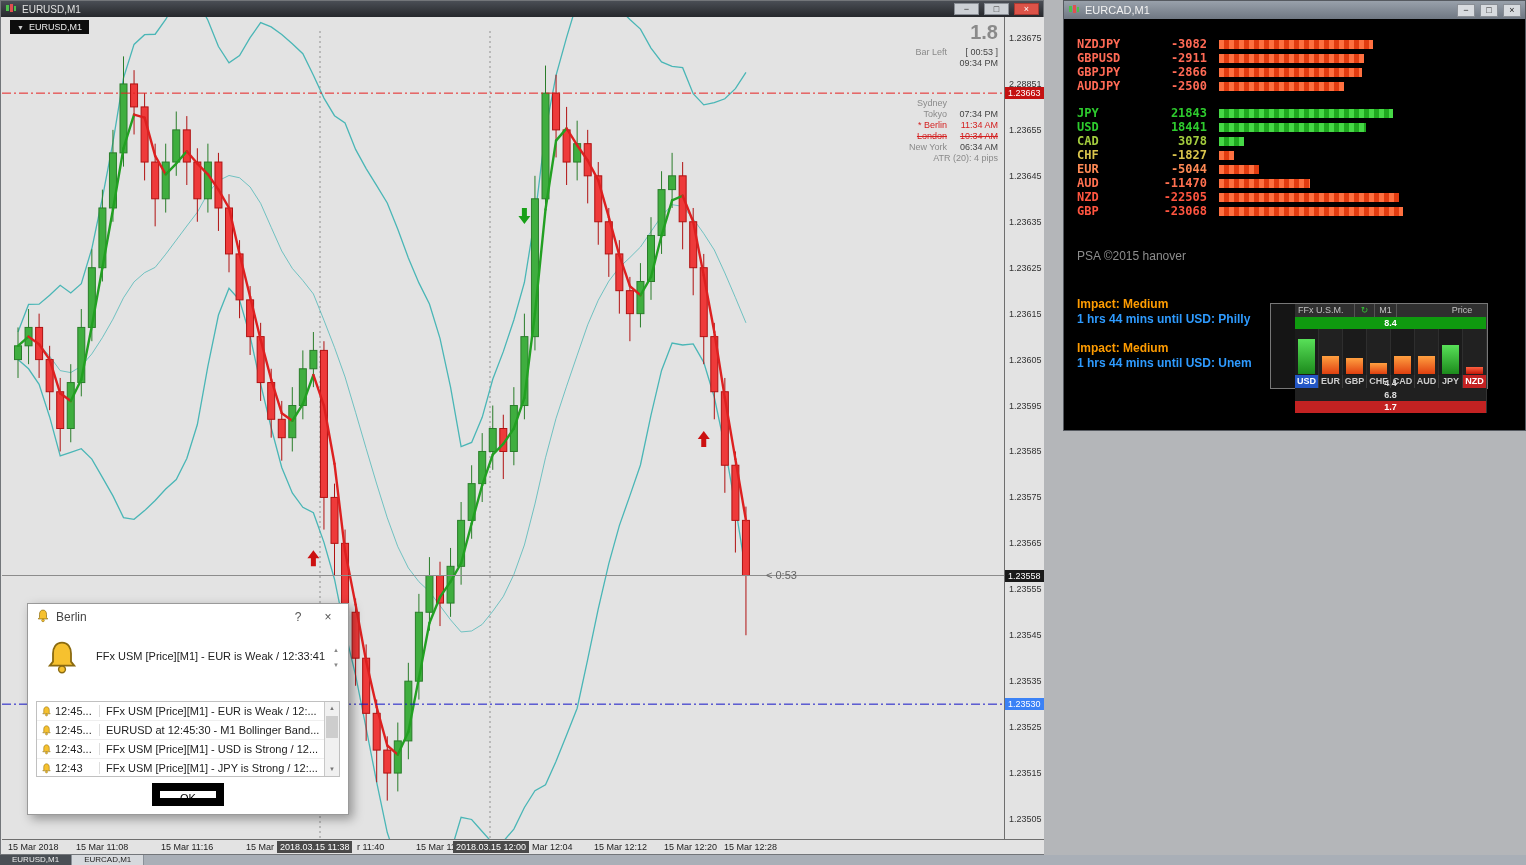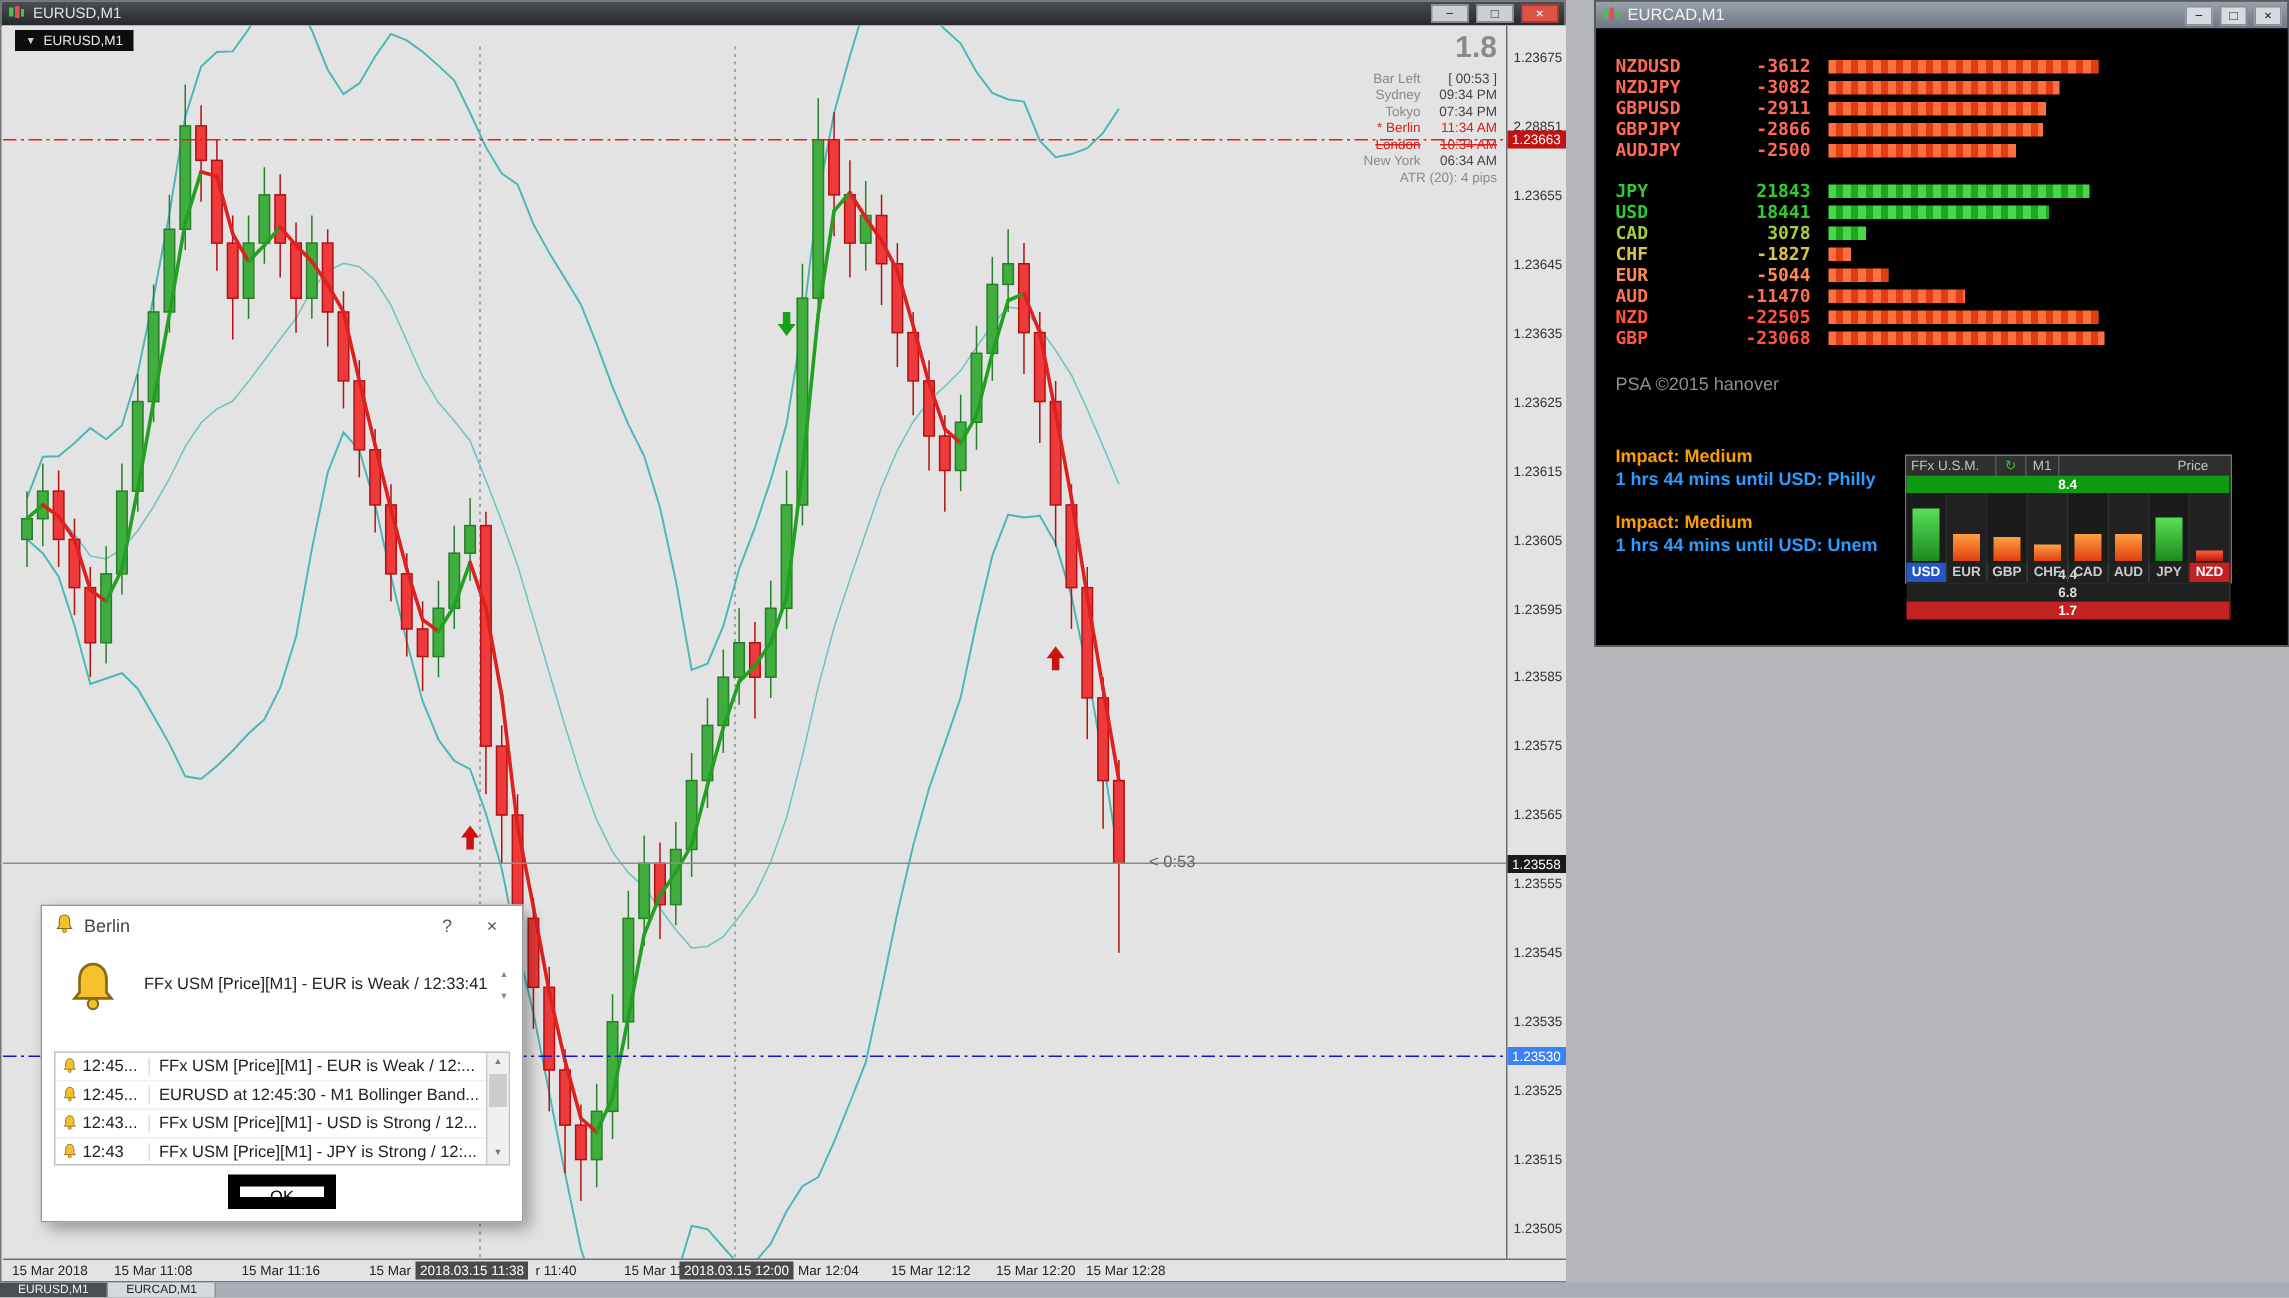--- a/index.html
+++ b/index.html
@@ -47,21 +47,21 @@
   .srow .val{width:58px;text-align:right;margin-right:12px;}
   .sbar{height:9px;}
   .bar-red{background:repeating-linear-gradient(90deg,#ff7040 0,#ff7040 5px,#e23c10 5px,#e23c10 10px);}
   .bar-green{background:repeating-linear-gradient(90deg,#46d846 0,#46d846 5px,#1fa81f 5px,#1fa81f 10px);}
   #psa{position:absolute;left:13px;top:230px;color:#8d8d8d;font-size:12px;font-family:"Liberation Sans",sans-serif;}
   #news{position:absolute;left:13px;top:278px;width:192px;font-family:"Liberation Sans",sans-serif;}
   .news-group{margin-bottom:14px;}
   .news-impact{color:#ff9c00;font-size:12px;font-weight:bold;line-height:15px;}
   .news-detail{color:#2e9bff;font-size:12px;font-weight:bold;line-height:15px;white-space:nowrap;overflow:hidden;}
   #usm{position:absolute;left:206px;top:284px;width:218px;height:86px;border:1px solid #777;background:#151515;
-       font-family:"Liberation Sans",sans-serif;}
+       font-family:"Liberation Sans",sans-serif;padding-left:24px;}
   .usm-h{display:flex;height:13px;background:#2f2f2f;color:#c2c2c2;font-size:9px;line-height:13px;}
   .usm-h span{border-right:1px solid #555;text-align:center;}
   .usm-h .t{width:60px;text-align:left;padding-left:3px;}
   .usm-h .r{width:20px;color:#35c135;}
   .usm-h .tf{width:22px;}
   .usm-h .sp{flex:1;border-right:none;}
   .usm-h .pr{width:50px;border-right:none;}
   .usm-nums{display:flex;height:12px;flex-direction:column;}
   .usm-nums span{flex:1;text-align:center;font-size:9px;font-weight:bold;line-height:12px;color:#ddd;background:#202020;border-right:1px solid #333;}
   .usm-nums span.hi-green{background:#0f9a0f;color:#fff;}
@@ -370,21 +370,21 @@
       </div>
 
       <div id="chart-info">
         <div id="big-num">1.8</div>
         <div id="clock-rows">
             <div class="clock-row">
               <span class="clock-lbl" style="color: rgb(138, 138, 138);">Bar Left</span>
               <span class="clock-val" style="color: rgb(68, 68, 68);">[ 00:53 ]</span>
             </div>
             <div class="clock-row">
-              <span class="clock-lbl" style="color: rgb(138, 138, 138);">Sydney</span>
+              <span class="clock-lbl" style="color: rgb(138, 138, 138); margin-top: 40px;">Sydney</span>
               <span class="clock-val" style="color: rgb(68, 68, 68);">09:34 PM</span>
             </div>
             <div class="clock-row">
               <span class="clock-lbl" style="color: rgb(138, 138, 138);">Tokyo</span>
               <span class="clock-val" style="color: rgb(68, 68, 68);">07:34 PM</span>
             </div>
             <div class="clock-row">
               <span class="clock-lbl" style="color: rgb(212, 32, 32);">* Berlin</span>
               <span class="clock-val" style="color: rgb(212, 32, 32);">11:34 AM</span>
             </div>
@@ -455,25 +455,20 @@
       <span class="tb-title">EURCAD,M1</span>
       <span class="tb-spacer"></span>
       <button class="wbtn2">−</button>
       <button class="wbtn2">□</button>
       <button class="wbtn2">×</button>
     </header>
 
     <div id="panel-black">
       <div id="pairs-rows">
           <div class="srow">
-            <span class="sym" style="color: rgb(255, 106, 85);">NZDUSD</span>
-            <span class="val" style="color: rgb(255, 106, 85);">-3612</span>
-            <div class="sbar bar-red" style="width: 180px;"></div>
-          </div>
-          <div class="srow">
             <span class="sym" style="color: rgb(255, 106, 85);">NZDJPY</span>
             <span class="val" style="color: rgb(255, 106, 85);">-3082</span>
             <div class="sbar bar-red" style="width: 154px;"></div>
           </div>
           <div class="srow">
             <span class="sym" style="color: rgb(255, 106, 85);">GBPUSD</span>
             <span class="val" style="color: rgb(255, 106, 85);">-2911</span>
             <div class="sbar bar-red" style="width: 145px;"></div>
           </div>
           <div class="srow">

